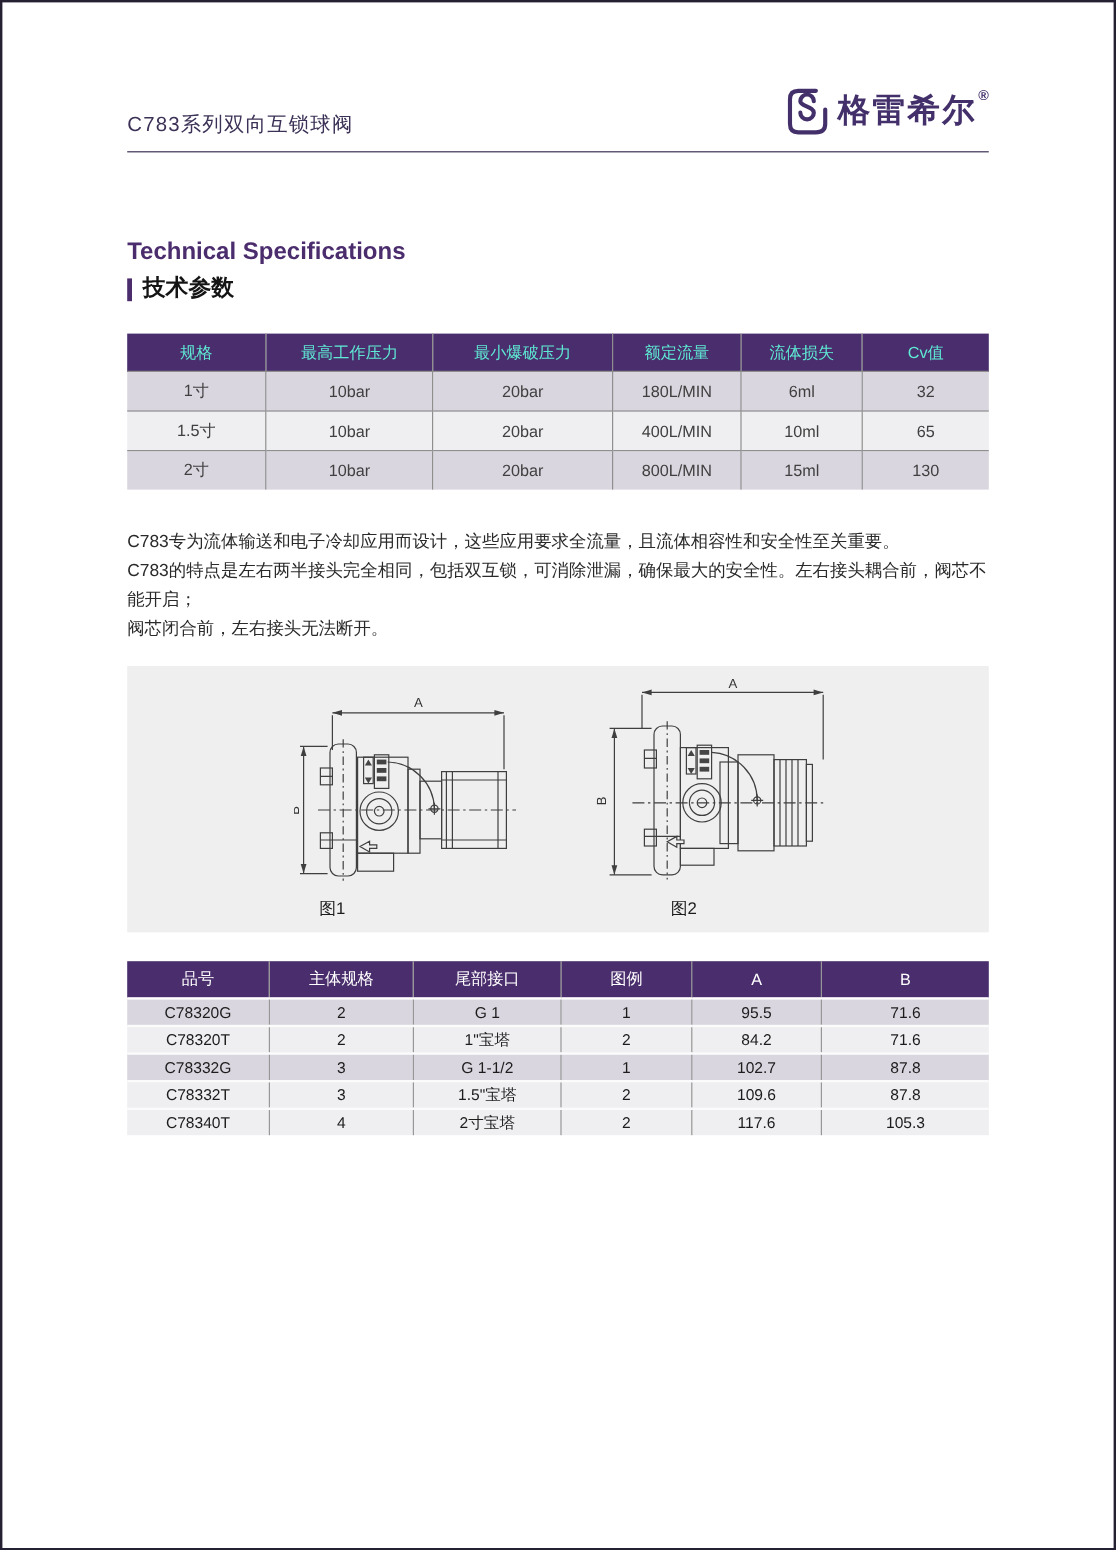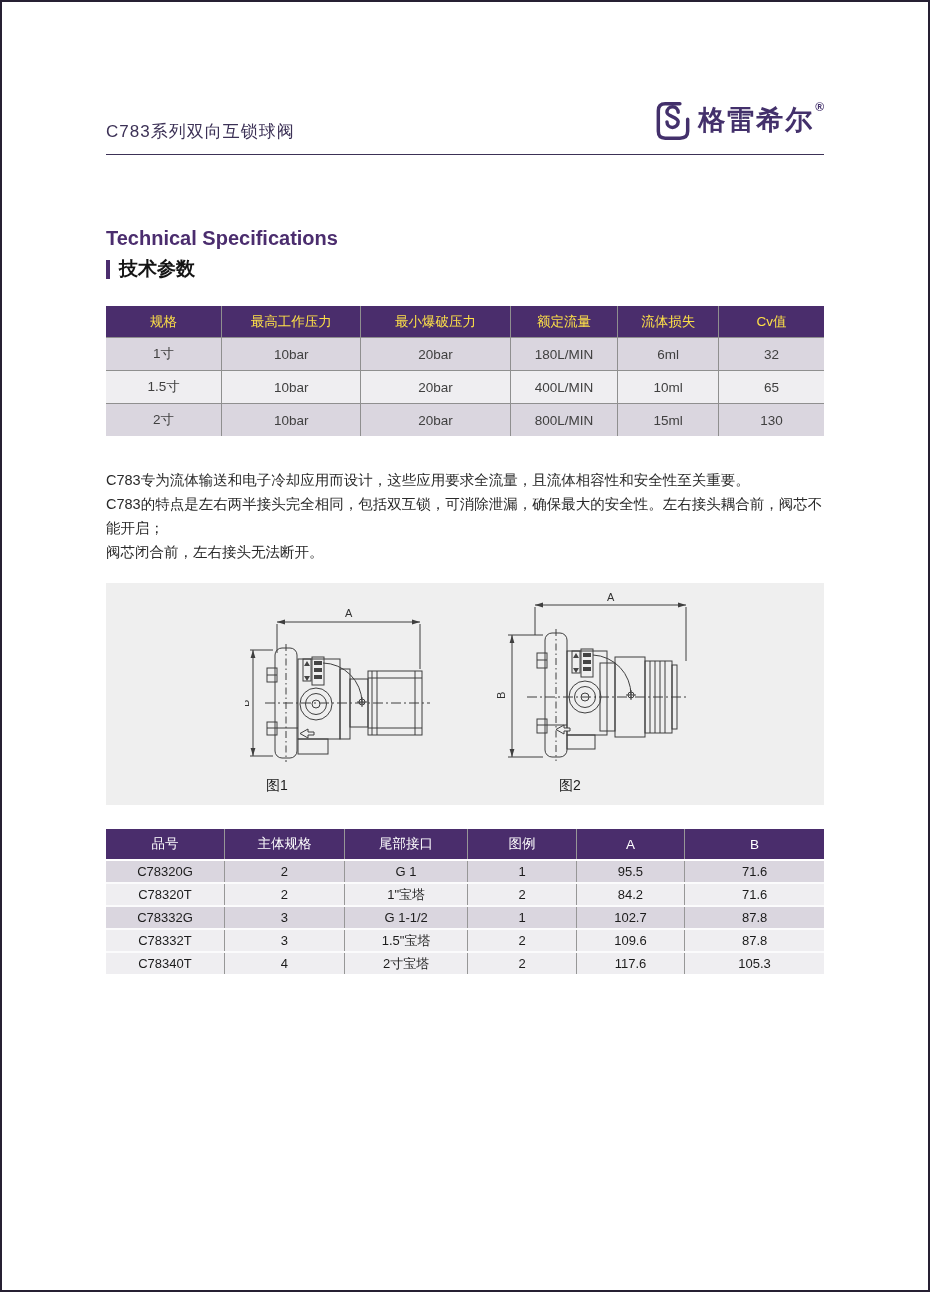--- a/index.html
+++ b/index.html
@@ -16,35 +16,35 @@
   .content { margin:0 104px; width:718px; }
 
   
   .doc-header {
     display:flex; justify-content:space-between; align-items:flex-end;
     margin-top:70px;
     border-bottom:1px solid #3c3156;
     padding-bottom:12px;
   }
   .doc-title { font-size:17px; color:#3c3156; letter-spacing:1px; line-height:20px; }
-  .brand { display:flex; align-items:flex-start;margin-top:28px; }
+  .brand { display:flex; align-items:flex-start; }
   .brand-icon { width:38px; height:42px; margin-right:6px; }
   .brand-name { font-size:27px; font-weight:bold; color:#43306b; letter-spacing:2px; line-height:40px; }
   .brand-reg { font-size:12px; font-weight:bold; color:#43306b; line-height:14px; margin-left:1px; }
 
   
   .section-title-en { margin-top:72px; font-size:20px; font-weight:bold; color:#4b2d6e; line-height:22px; }
   .section-title-cn { margin-top:9px; display:flex; align-items:center; font-size:19px; font-weight:bold; color:#141414; line-height:22px; }
   .title-bar { display:inline-block; width:4px; height:19px; background:#4b2d6e; margin-right:9px; }
 
   
   table { border-collapse:collapse; border-style:hidden; table-layout:fixed; width:718px; }
   .spec-table { margin-top:26px; }
   .spec-table th, .spec-table td { border:1px solid #8f8f8f; text-align:center; vertical-align:middle; padding:0; }
-  .spec-table th { background:#4a2d6c; color:#fde047; font-weight:normal; font-size:13.5px; height:31px; }
+  .spec-table th { background:#4a2d6c; color:#5eead4; font-weight:normal; font-size:13.5px; height:31px; }
   .spec-table td { font-size:13.5px; color:#404040; height:32px; }
   tbody tr.stripe-dark td { background:#dad6df; }
   tbody tr.stripe-light td { background:#efeef1; }
 
   .model-table { margin-top:24px;border-radius:23px; }
   .model-table th, .model-table td { border-left:1px solid #979797; border-right:1px solid #979797; text-align:center; vertical-align:middle; padding:0; }
   .model-table th { background:#4a2d6c; color:#ffffff; font-weight:normal; font-size:13.5px; height:30px; border-bottom:2px solid #ffffff; }
   .model-table td { font-size:13px; color:#1c1c1c; height:21px; border-bottom:2px solid #fbfbfc; }
 
   

